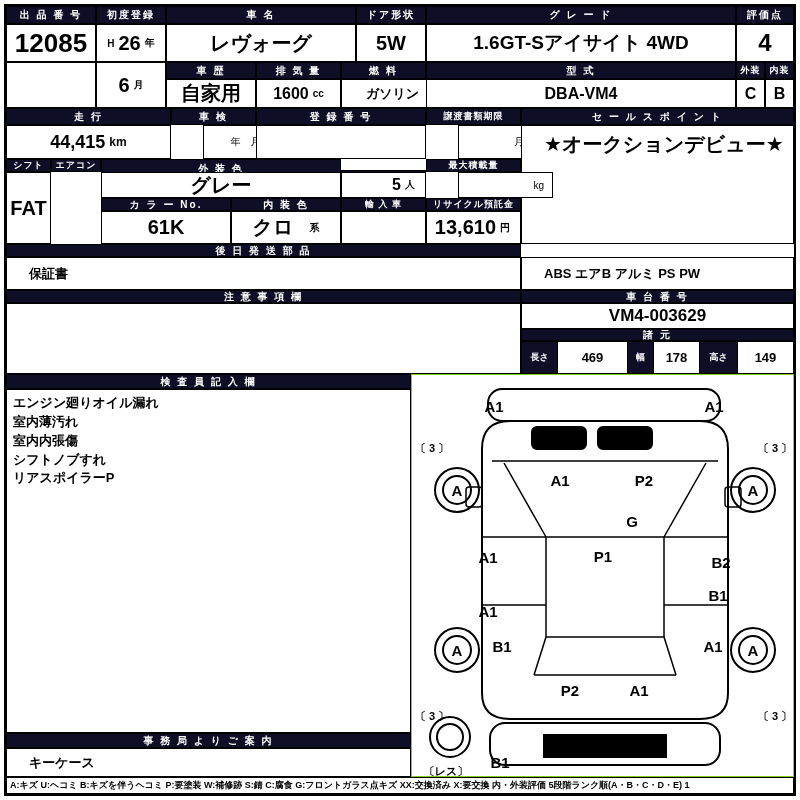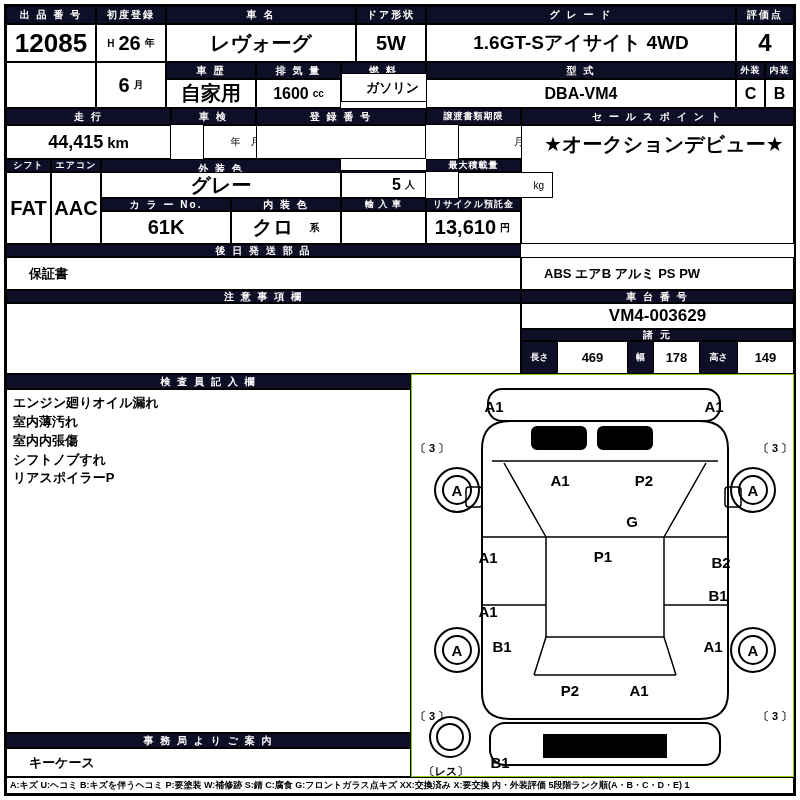--- a/index.html
+++ b/index.html
@@ -9,21 +9,21 @@
     border:2px solid #000; background:#fff; }
   .cell { position:absolute; border:1px solid #000; overflow:hidden; background:#fff; }
   .hdr { background:#0e0e26; color:#fff; font-size:10px; font-weight:bold;
     display:flex; align-items:center; justify-content:center; letter-spacing:2px; white-space:nowrap; }
   .hdr9 { font-size:9px; letter-spacing:1px; }
   .val { display:flex; align-items:center; justify-content:center; font-weight:bold; white-space:nowrap; }
   .left { justify-content:flex-start; padding-left:22px; }
   .right { justify-content:flex-end; padding-right:8px; }
   .topalign { align-items:flex-start; padding-top:5px; }
   .f26{font-size:26px;} .f24{font-size:24px;} .f20{font-size:20px;} .f19{font-size:19px;}
-  .f18{font-size:18px;} .f17{font-size:17px;} .f16{font-size:16px;} .f15{font-size:20px;} .f13{font-size:13px;} .f12{font-size:15px;} .f10{font-size:10px; font-weight:normal;margin-left:32px;}
+  .f18{font-size:18px;} .f17{font-size:17px;} .f16{font-size:16px;} .f15{font-size:20px;} .f13{font-size:13px;} .f12{font-size:12px;} .f10{font-size:10px; font-weight:normal;margin-left:32px;}
   .sm { font-size:10px; font-weight:bold; }
   .gap > * { margin:0 2px; }
   .notes { padding:4px 6px; font-size:13px; font-weight:bold; line-height:1.45; }
   .specrow { display:flex; align-items:stretch; }
   .specrow .slab { background:#0e0e26; color:#fff; font-size:9px; font-weight:bold;
     display:flex; align-items:center; justify-content:center; border-right:1px solid #000; }
   .specrow .sval { display:flex; align-items:center; justify-content:center;
     font-size:13px; font-weight:bold; border-right:1px solid #000; }
   .specrow .sval:last-child { border-right:none; }
   .diagram { position:absolute; left:405px; top:368px; width:383px; height:403px;
@@ -65,21 +65,21 @@
     <span class="sm">月</span>
   </div>
   <div class="cell hdr" style="left:160px;top:56px;width:90px;height:17px">車 歴</div>
   <div class="cell val f15" style="left:160px;top:73px;width:90px;height:29px">自家用</div>
   <div class="cell hdr" style="left:250px;top:56px;width:85px;height:17px">排 気 量</div>
   <div class="cell val gap" style="left:250px;top:73px;width:85px;height:29px">
     <span class="f16">1600</span>
     <span class="sm">cc</span>
   </div>
   <div class="cell hdr" style="left:335px;top:56px;width:85px;height:17px">燃 料</div>
-  <div class="cell val f13" style="left:335px;top:67px;width:103px;height:29px">ガソリン</div>
+  <div class="cell val f13" style="left:335px;top:73px;width:103px;height:29px">ガソリン</div>
   <div class="cell hdr" style="left:420px;top:56px;width:310px;height:17px">型  式</div>
   <div class="cell val f16" style="left:420px;top:73px;width:310px;height:29px">DBA-VM4</div>
   <div class="cell hdr hdr9" style="left:730px;top:56px;width:29px;height:17px">外装</div>
   <div class="cell hdr hdr9" style="left:759px;top:56px;width:29px;height:17px">内装</div>
   <div class="cell val f16" style="left:730px;top:73px;width:29px;height:29px">C</div>
   <div class="cell val f16" style="left:759px;top:73px;width:29px;height:29px">B</div>
 
   <div class="cell hdr" style="left:0;top:102px;width:165px;height:17px">走  行</div>
   <div class="cell val gap" style="left:0;top:119px;width:165px;height:34px">
     <span class="f18">44,415</span>
@@ -90,21 +90,20 @@
   <div class="cell hdr" style="left:250px;top:102px;width:170px;height:17px">登 録 番 号</div>
   <div class="cell" style="left:250px;top:119px;width:170px;height:34px"></div>
   <div class="cell hdr hdr9" style="left:420px;top:102px;width:95px;height:17px">譲渡書類期限</div>
   <div class="cell val f10 right" style="left:420px;top:119px;width:95px;height:34px">月　日</div>
   <div class="cell hdr" style="left:515px;top:102px;width:273px;height:17px">セ ー ル ス ポ イ ン ト</div>
   <div class="cell val f15 left topalign" style="left:515px;top:119px;width:273px;height:119px">★オークションデビュー★</div>
 
   <div class="cell hdr hdr9" style="left:0;top:153px;width:45px;height:13px">シフト</div>
   <div class="cell val f15" style="left:0;top:166px;width:45px;height:72px">FAT</div>
   <div class="cell hdr hdr9" style="left:45px;top:153px;width:50px;height:13px">エアコン</div>
-  <div class="cell val f15" style="left:45px;top:166px;width:50px;height:72px">AAC</div>
   <div class="cell hdr" style="left:95px;top:153px;width:240px;height:19px">外 装 色</div>
   <div class="cell val f15" style="left:95px;top:166px;width:240px;height:26px">グレー</div>
   <div class="cell hdr hdr9" style="left:335px;top:164px;width:85px;height:25px">乗車定員</div>
   <div class="cell val gap right" style="left:335px;top:166px;width:85px;height:26px">
     <span class="f16">5</span>
     <span class="sm">人</span>
   </div>
   <div class="cell hdr hdr9" style="left:420px;top:153px;width:95px;height:13px">最大積載量</div>
   <div class="cell val f10 right" style="left:420px;top:166px;width:95px;height:26px">kg</div>
   <div class="cell hdr" style="left:95px;top:192px;width:130px;height:13px">カ ラ ー No.</div>

